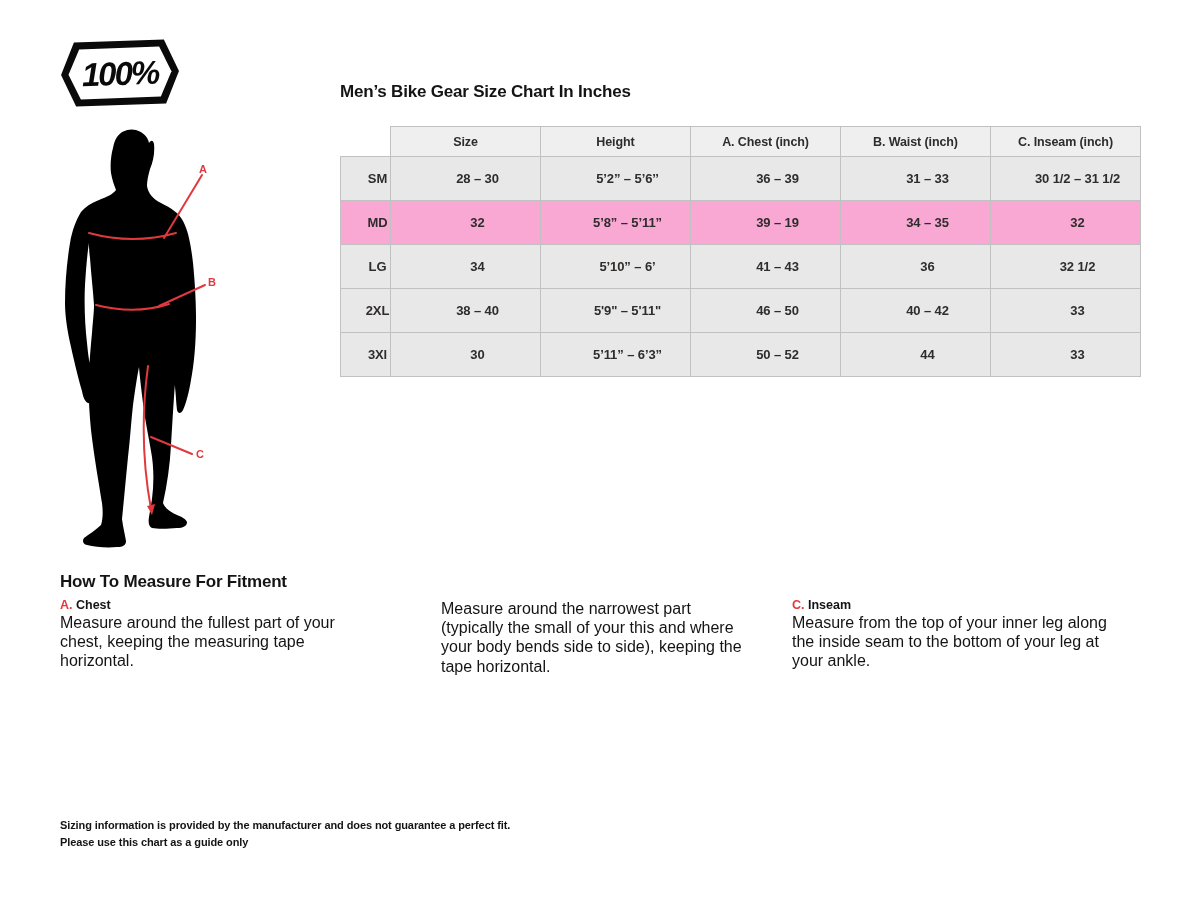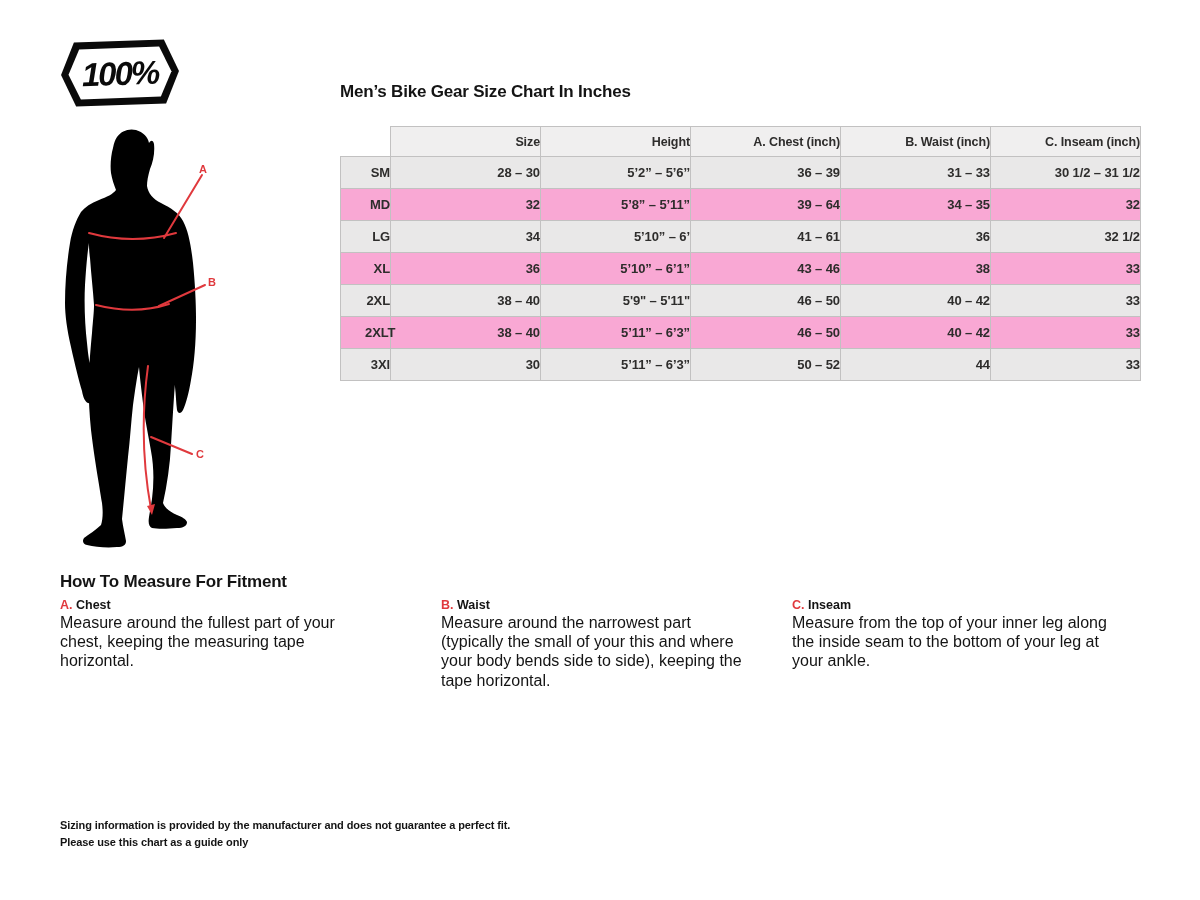--- a/index.html
+++ b/index.html
@@ -20,26 +20,26 @@
     position:absolute; left:340px; top:82px;
     font-size:17px; font-weight:bold; color:#141414; letter-spacing:-0.2px;
   }
 
   
   .size-table {
     position:absolute; left:340px; top:126px; width:800px;
     border-collapse:collapse; table-layout:fixed;
   }
   .size-table th, .size-table td {
-    border:1px solid #c2c1c1; text-align:right; vertical-align:middle;
+    border:1px solid #c2c1c1; text-align:center; vertical-align:middle;
     font-size:13px; font-weight:bold; color:#2e2d2c; letter-spacing:-0.1px;
   }
   .size-table thead th { height:30px; background:#f0efef; font-size:12.5px; }
   .size-table th.corner { background:#fff; border:none; }
-  .size-table tbody td, .size-table tbody th { height:32px;padding-left:24px; }
+  .size-table tbody td, .size-table tbody th { height:44px;padding-left:24px; }
   .size-table tbody tr.alt { background:#e9e8e8; }
   .size-table tbody tr { background:#f9a8d4; }
   .col-label { width:50px; }
   .col-data  { width:150px; }
 
   
   .measure-title {
     position:absolute; left:60px; top:572px;
     font-size:17px; font-weight:bold; color:#141414; letter-spacing:-0.2px;
   }
@@ -150,56 +150,40 @@
       <td>28 – 30</td>
       <td>5’2” – 5’6’’</td>
       <td>36 – 39</td>
       <td>31 – 33</td>
       <td>30 1/2 – 31 1/2</td>
     </tr>
     <tr>
       <td>MD</td>
       <td>32</td>
       <td>5’8” – 5’11”</td>
-      <td>39 – 64</td>
+      <td>39 – 19</td>
       <td>34 – 35</td>
       <td>32</td>
     </tr>
     <tr class="alt">
       <td>LG</td>
       <td>34</td>
       <td>5’10” – 6’</td>
-      <td>41 – 61</td>
+      <td>41 – 43</td>
       <td>36</td>
       <td>32 1/2</td>
-    </tr>
-    <tr>
-      <td>XL</td>
-      <td>36</td>
-      <td>5’10” – 6’1”</td>
-      <td>43 – 46</td>
-      <td>38</td>
-      <td>33</td>
     </tr>
     <tr class="alt">
       <td>2XL</td>
       <td>38 – 40</td>
       <td>5'9" – 5'11"</td>
       <td>46 – 50</td>
       <td>40 – 42</td>
       <td>33</td>
     </tr>
-    <tr>
-      <td>2XLT</td>
-      <td>38 – 40</td>
-      <td>5’11” – 6’3”</td>
-      <td>46 – 50</td>
-      <td>40 – 42</td>
-      <td>33</td>
-    </tr>
     <tr class="alt">
       <td>3Xl</td>
       <td>30</td>
       <td>5’11” – 6’3”</td>
       <td>50 – 52</td>
       <td>44</td>
       <td>33</td>
     </tr>
   </tbody>
 </table>
@@ -208,24 +192,20 @@
 
 <div class="measure-item item-a">
   <div class="measure-heading">
     <span class="letter">A.</span>
     <span>Chest</span>
   </div>
   <p class="measure-desc">Measure around the fullest part of your chest, keeping the measuring tape horizontal.</p>
 </div>
 
 <div class="measure-item item-b">
-  <div class="measure-heading">
-    <span class="letter">B.</span>
-    <span>Waist</span>
-  </div>
   <p class="measure-desc">Measure around the narrowest part (typically the small of your this and where your body bends side to side), keeping the tape horizontal.</p>
 </div>
 
 <div class="measure-item item-c">
   <div class="measure-heading">
     <span class="letter">C.</span>
     <span>Inseam</span>
   </div>
   <p class="measure-desc">Measure from the top of your inner leg along the inside seam to the bottom of your leg at your ankle.</p>
 </div>

